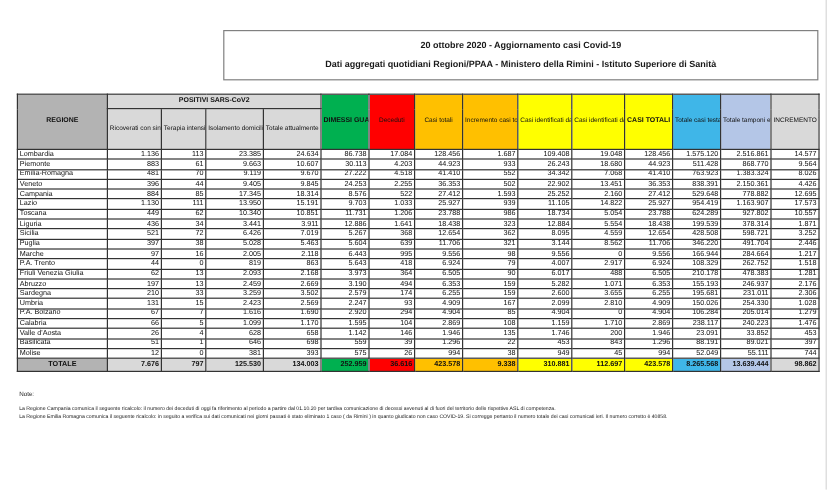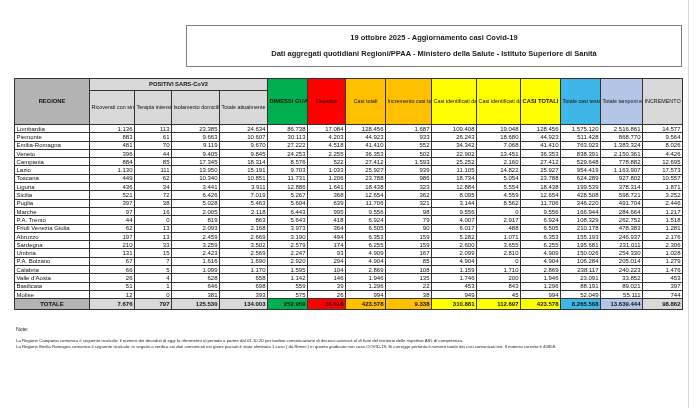--- a/index.html
+++ b/index.html
@@ -56,22 +56,22 @@
   }
   .notes-label { font-size: 5.2px; margin-bottom: 6px; }
   .note-line { font-size: 4.3px; line-height: 1.4; white-space: nowrap; }
 </style>
 </head>
 <body>
 
 <div class="window-edge-right"></div>
 
 <div class="title-box">
-  <div class="title-line">19 ottobre 2025 - Aggiornamento casi Covid-19</div>
-  <div class="title-line">Dati aggregati quotidiani Regioni/PPAA - Ministero della Salute - Istituto Superiore di Sanità</div>
+  <div class="title-line">20 ottobre 2020 - Aggiornamento casi Covid-19</div>
+  <div class="title-line">Dati aggregati quotidiani Regioni/PPAA - Ministero della Rimini - Istituto Superiore di Sanità</div>
 </div>
 
 <table class="covid">
   <colgroup>
     <col style="width:75px">
       <col style="width:45px">
       <col style="width:37px">
       <col style="width:48px">
     <col style="width:48px">
       <col style="width:40px">

